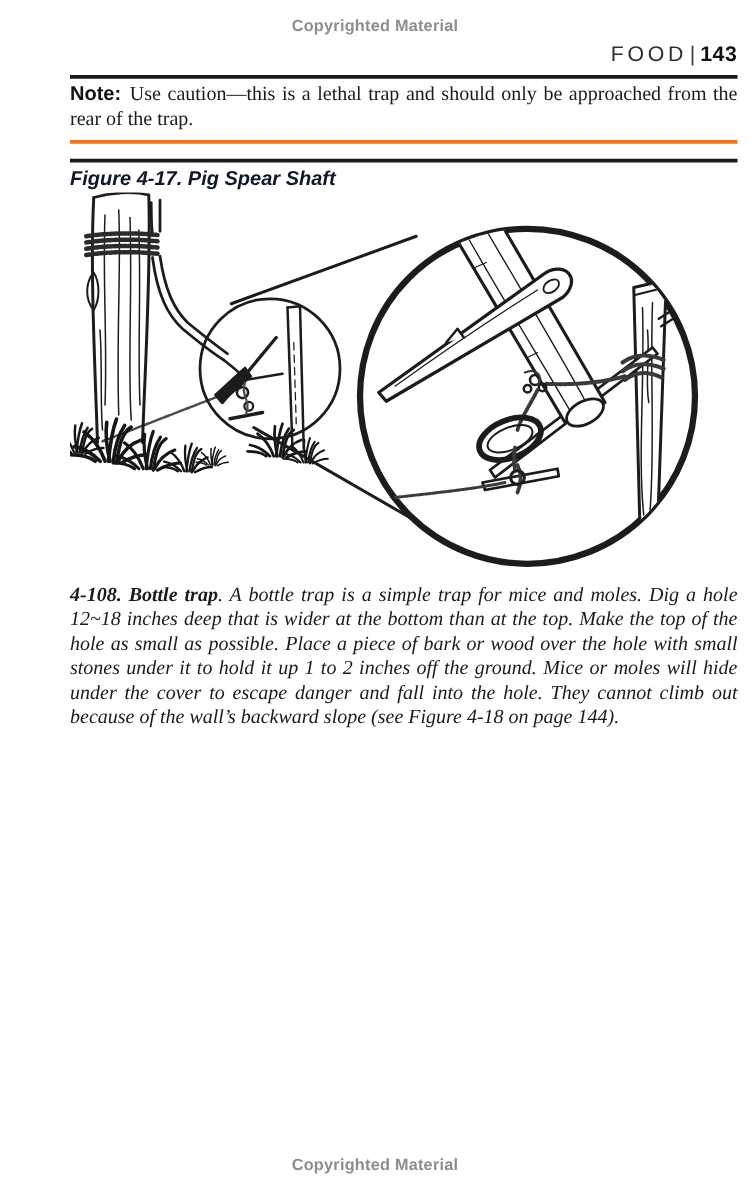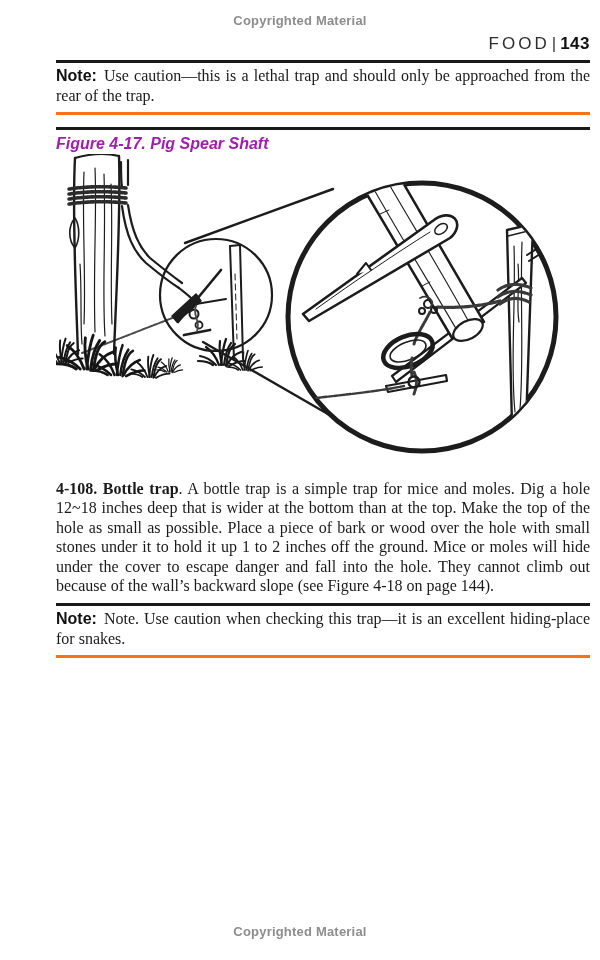--- a/index.html
+++ b/index.html
@@ -58,28 +58,29 @@
     border-top:3px solid #191919;
     padding-top:4px;
   }
   .figure-caption{
     margin:0;
     font-family:"Liberation Sans", sans-serif;
     font-weight:700;
     font-style:italic;
     font-size:16px;
     line-height:19px;
-    color:#a21caf;
+    color:#0f172a;
   }
   .illustration{display:block;margin-top:1px;}
   .body-para{
-    margin:20px 0 0 0;
+    margin:8px 0 0 0;
     font-size:16px;
     line-height:19.4px;
     text-align:justify;
+    font-style:italic;
   }
   .body-lead{font-weight:700;}
   .note-box.bottom{margin-top:8px;}
 </style>
 </head>
 <body>
 
 <div class="page">
 
   <div class="copyright top">Copyrighted Material</div>
@@ -240,21 +241,18 @@
             <path d="M414,218 Q419,228 414,240" stroke-width="3"></path>
             <circle cx="414" cy="228" r="5.5" stroke="#1c1c1c" stroke-width="2.4"></circle>
             <path d="M404,232 C375,238 340,241 308,245" stroke-width="2.4" stroke-dasharray="4.5,1.5"></path>
           </g>
         </g>
       </g>
     </svg>
 
     <p class="body-para"><span class="body-lead">4-108. Bottle trap</span><span>. A bottle trap is a simple trap for mice and moles. Dig a hole 12~18 inches deep that is wider at the bottom than at the top. Make the top of the hole as small as possible. Place a piece of bark or wood over the hole with small stones under it to hold it up 1 to 2 inches off the ground. Mice or moles will hide under the cover to escape danger and fall into the hole. They cannot climb out because of the wall’s backward slope (see Figure 4-18 on page 144).</span></p>
 
-    <div class="note-box bottom">
-      <p><span class="note-label">Note:</span><span>Note. Use caution when checking this trap—it is an excellent hiding-place for snakes.</span></p>
-    </div>
 
   </div>
 
   <div class="copyright bottom">Copyrighted Material</div>
 
 </div>
 
 </body></html>

